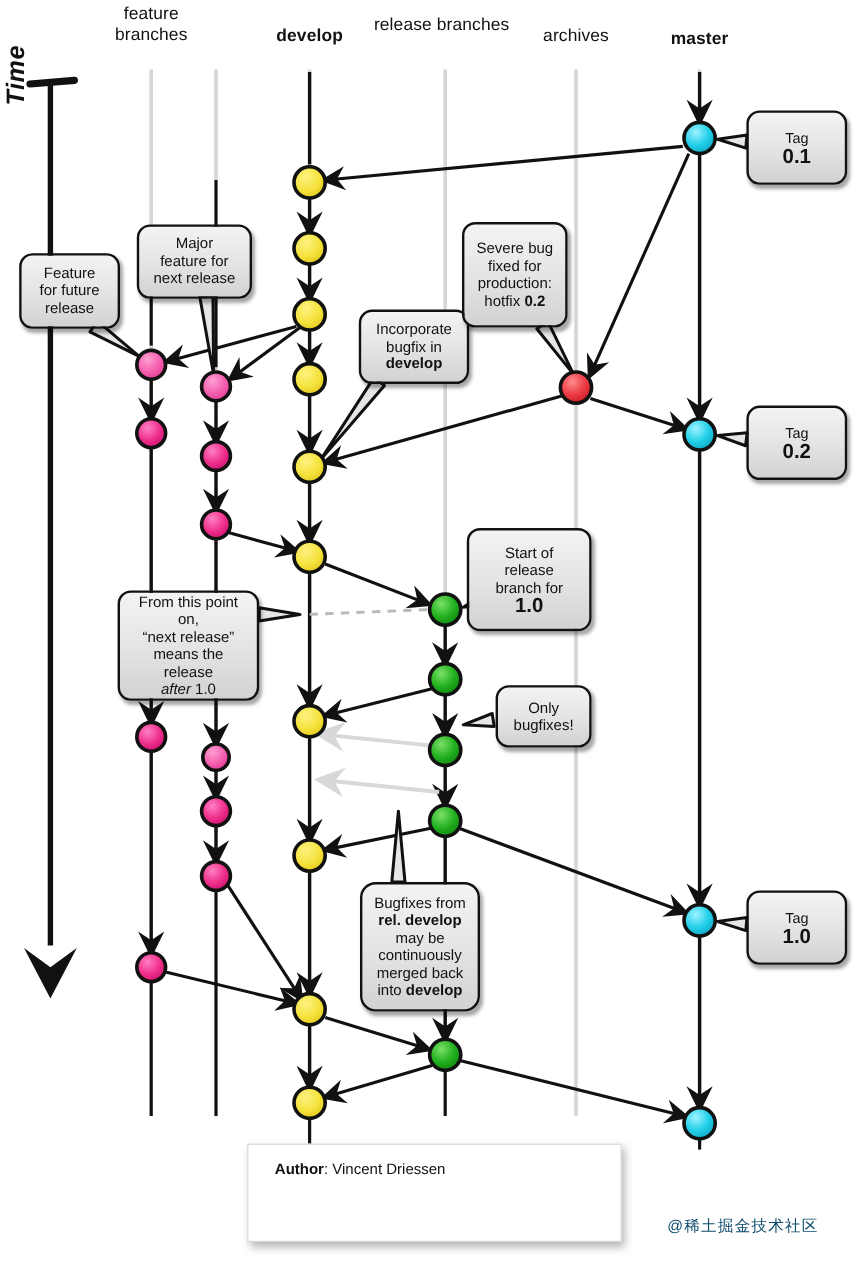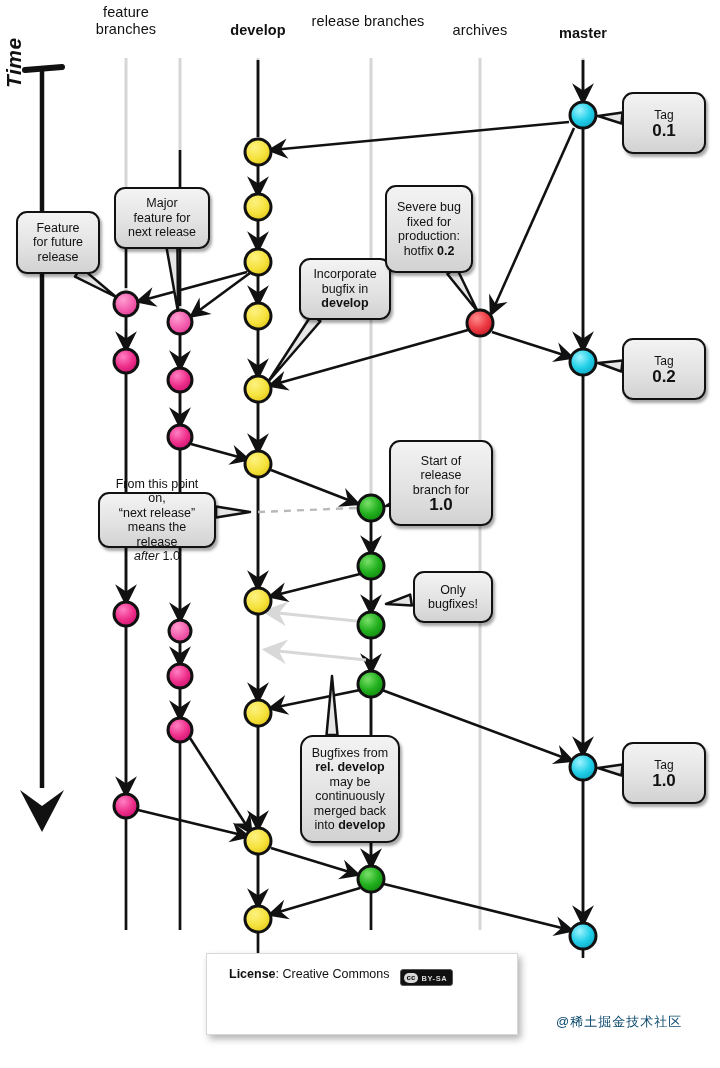--- a/index.html
+++ b/index.html
@@ -331,21 +331,21 @@
         </div>
       </div>
       <div class="callout" style="left: 389px; top: 440px; width: 104px; height: 86px;">
         <div>
           <div>Start of</div>
           <div>release</div>
           <div>branch for</div>
           <span class="big">1.0</span>
         </div>
       </div>
-      <div class="callout" style="left: 98px; top: 492px; width: 118px; height: 56px; text-align: center;">
+      <div class="callout" style="left: 98px; top: 492px; width: 118px; height: 92px; text-align: center;">
         <div>
           <div>From this point on,</div>
           <div>“next release”</div>
           <div>means the release</div>
           <div><i>after</i> 1.0</div>
         </div>
       </div>
       <div class="callout" style="left: 413px; top: 571px; width: 80px; height: 52px;">
         <div>
           <div>Only</div>
@@ -377,18 +377,18 @@
       <div class="callout" style="left: 622px; top: 742px; width: 84px; height: 62px;">
         <div>
           <span class="tagword">Tag</span>
           <span class="big">1.0</span>
         </div>
       </div>
     </div>
 
   <div class="credits">
     <div class="row">
-      <b>License</b><span>: </span><span>Creative Commons</span><span class="cc-badge"><span class="cc-circ">cc</span><span class="cc-txt">BY-SA</span></span>
+      <b>Author</b><span>: </span><span>Vincent Driessen</span>
     </div>
   </div>
 
   <div class="watermark">@稀土掘金技术社区</div>
 </div>
 
 </body></html>

